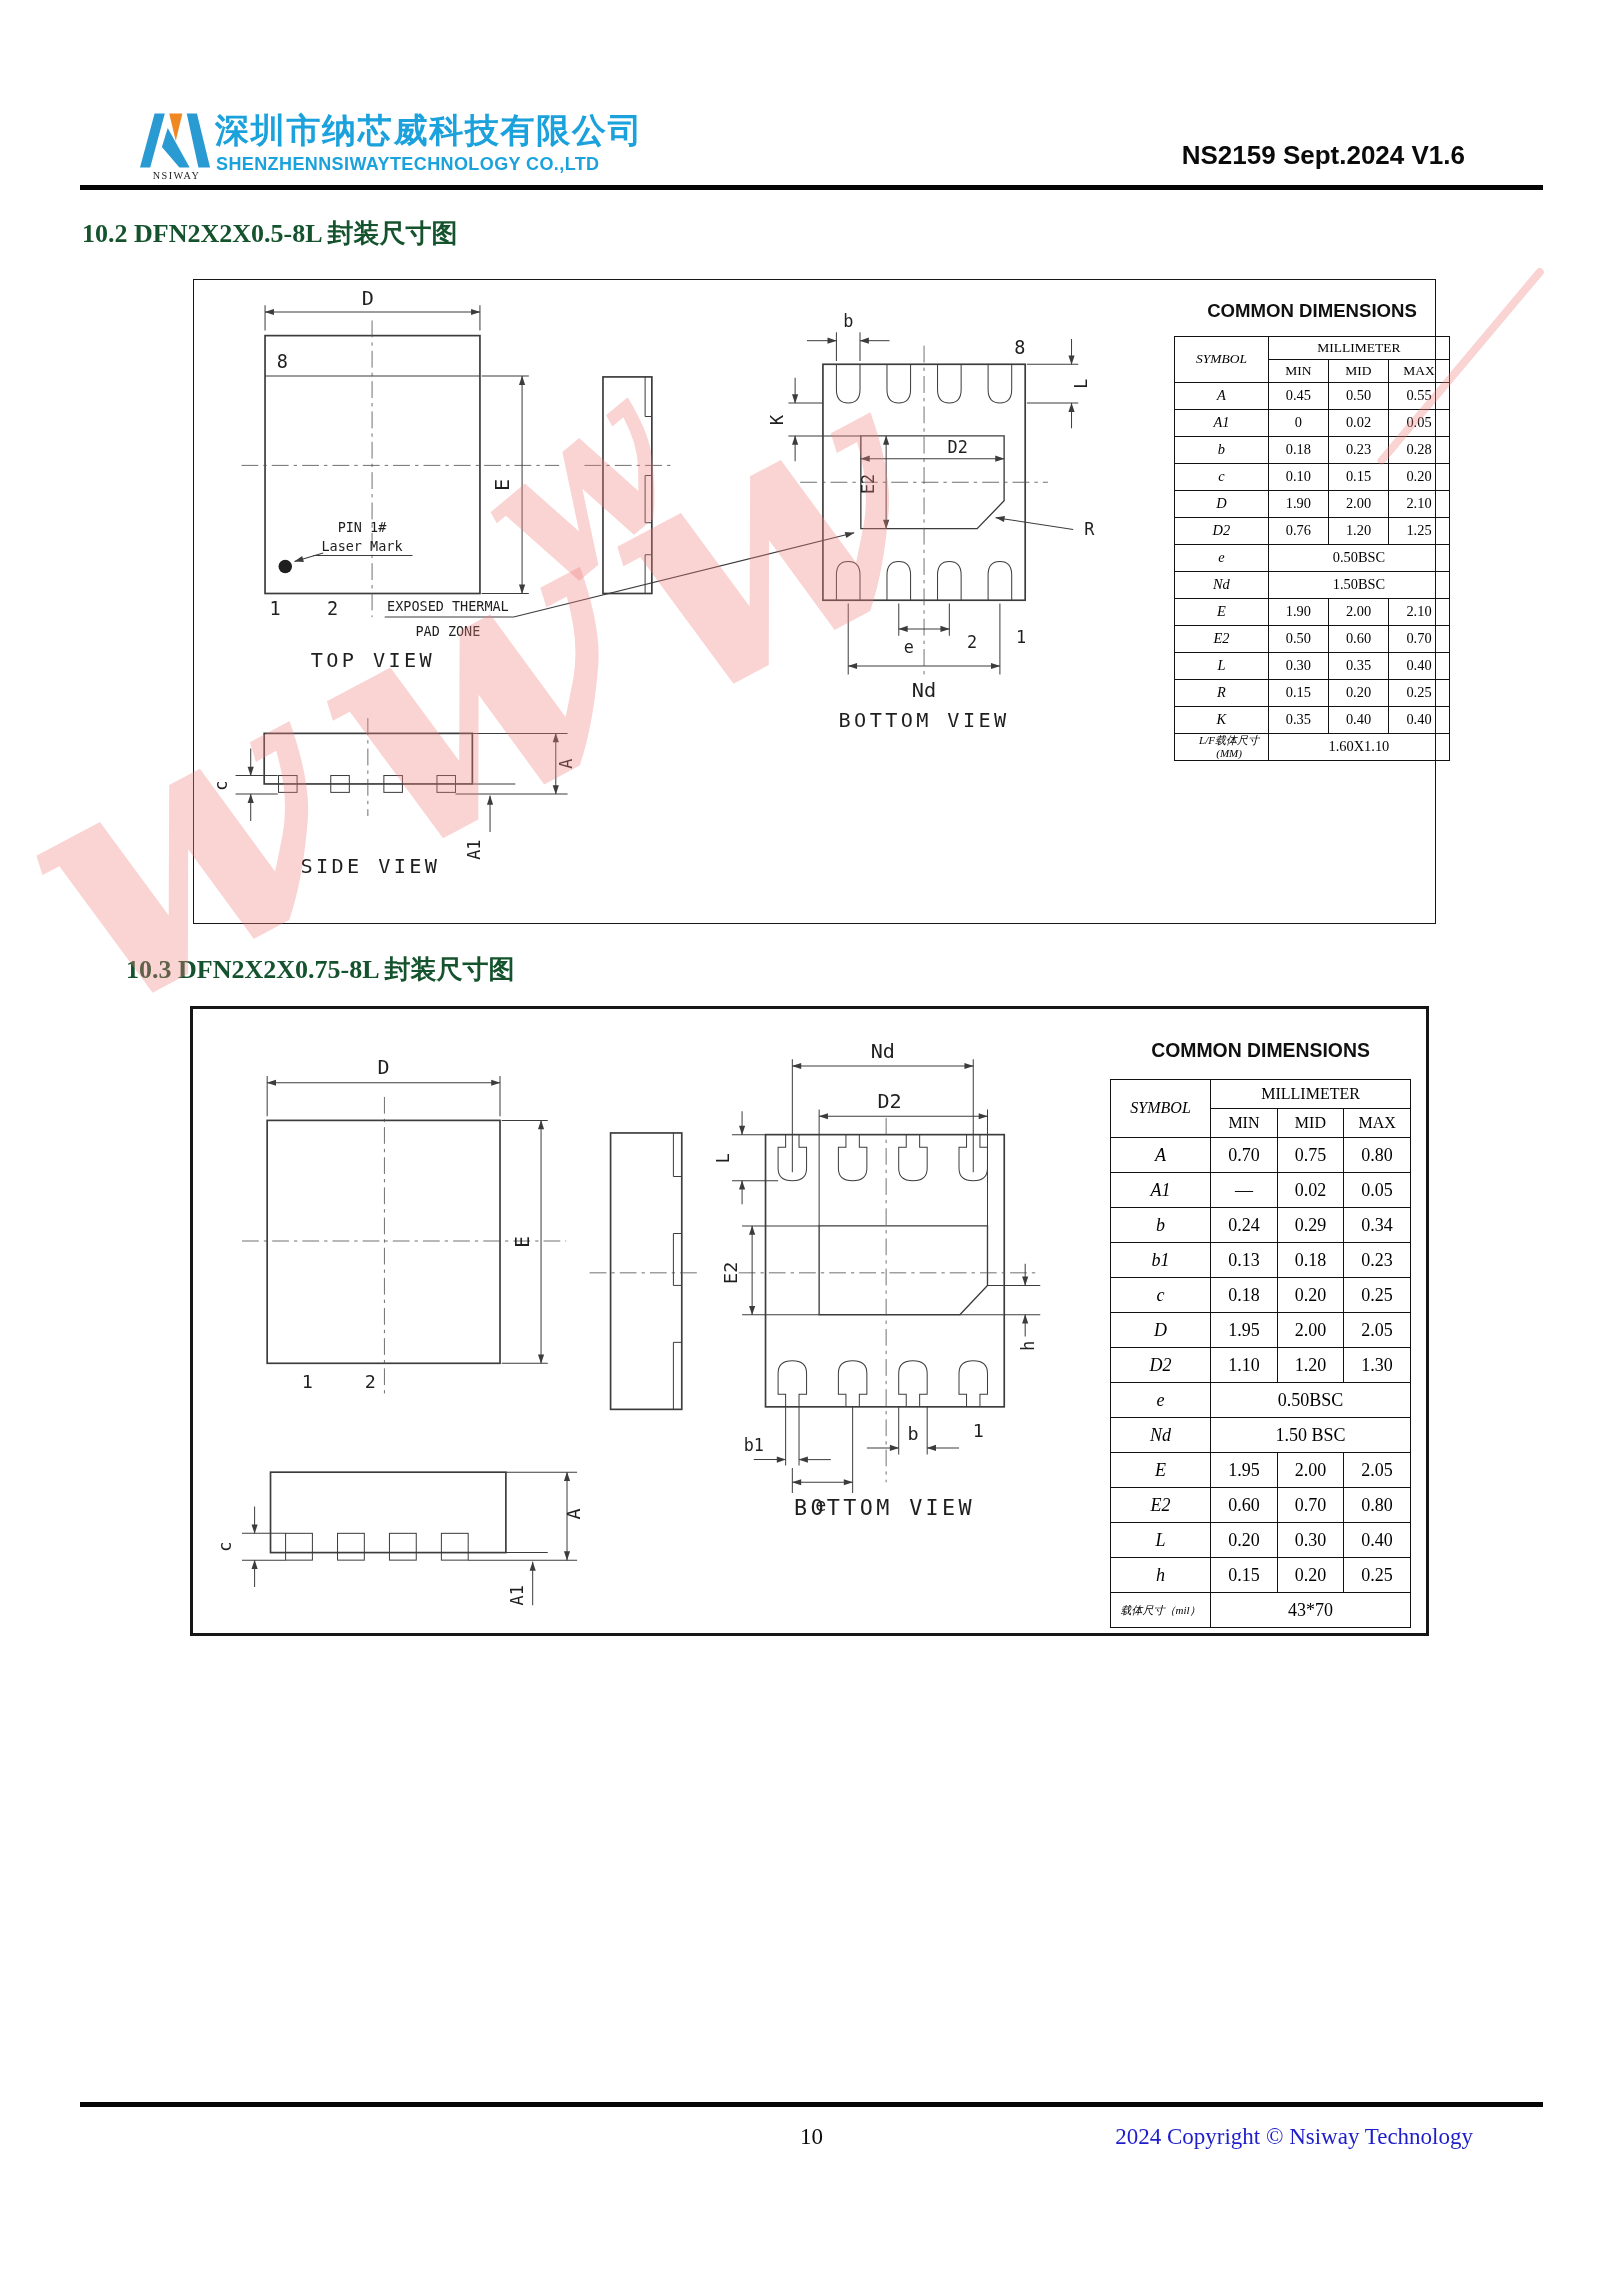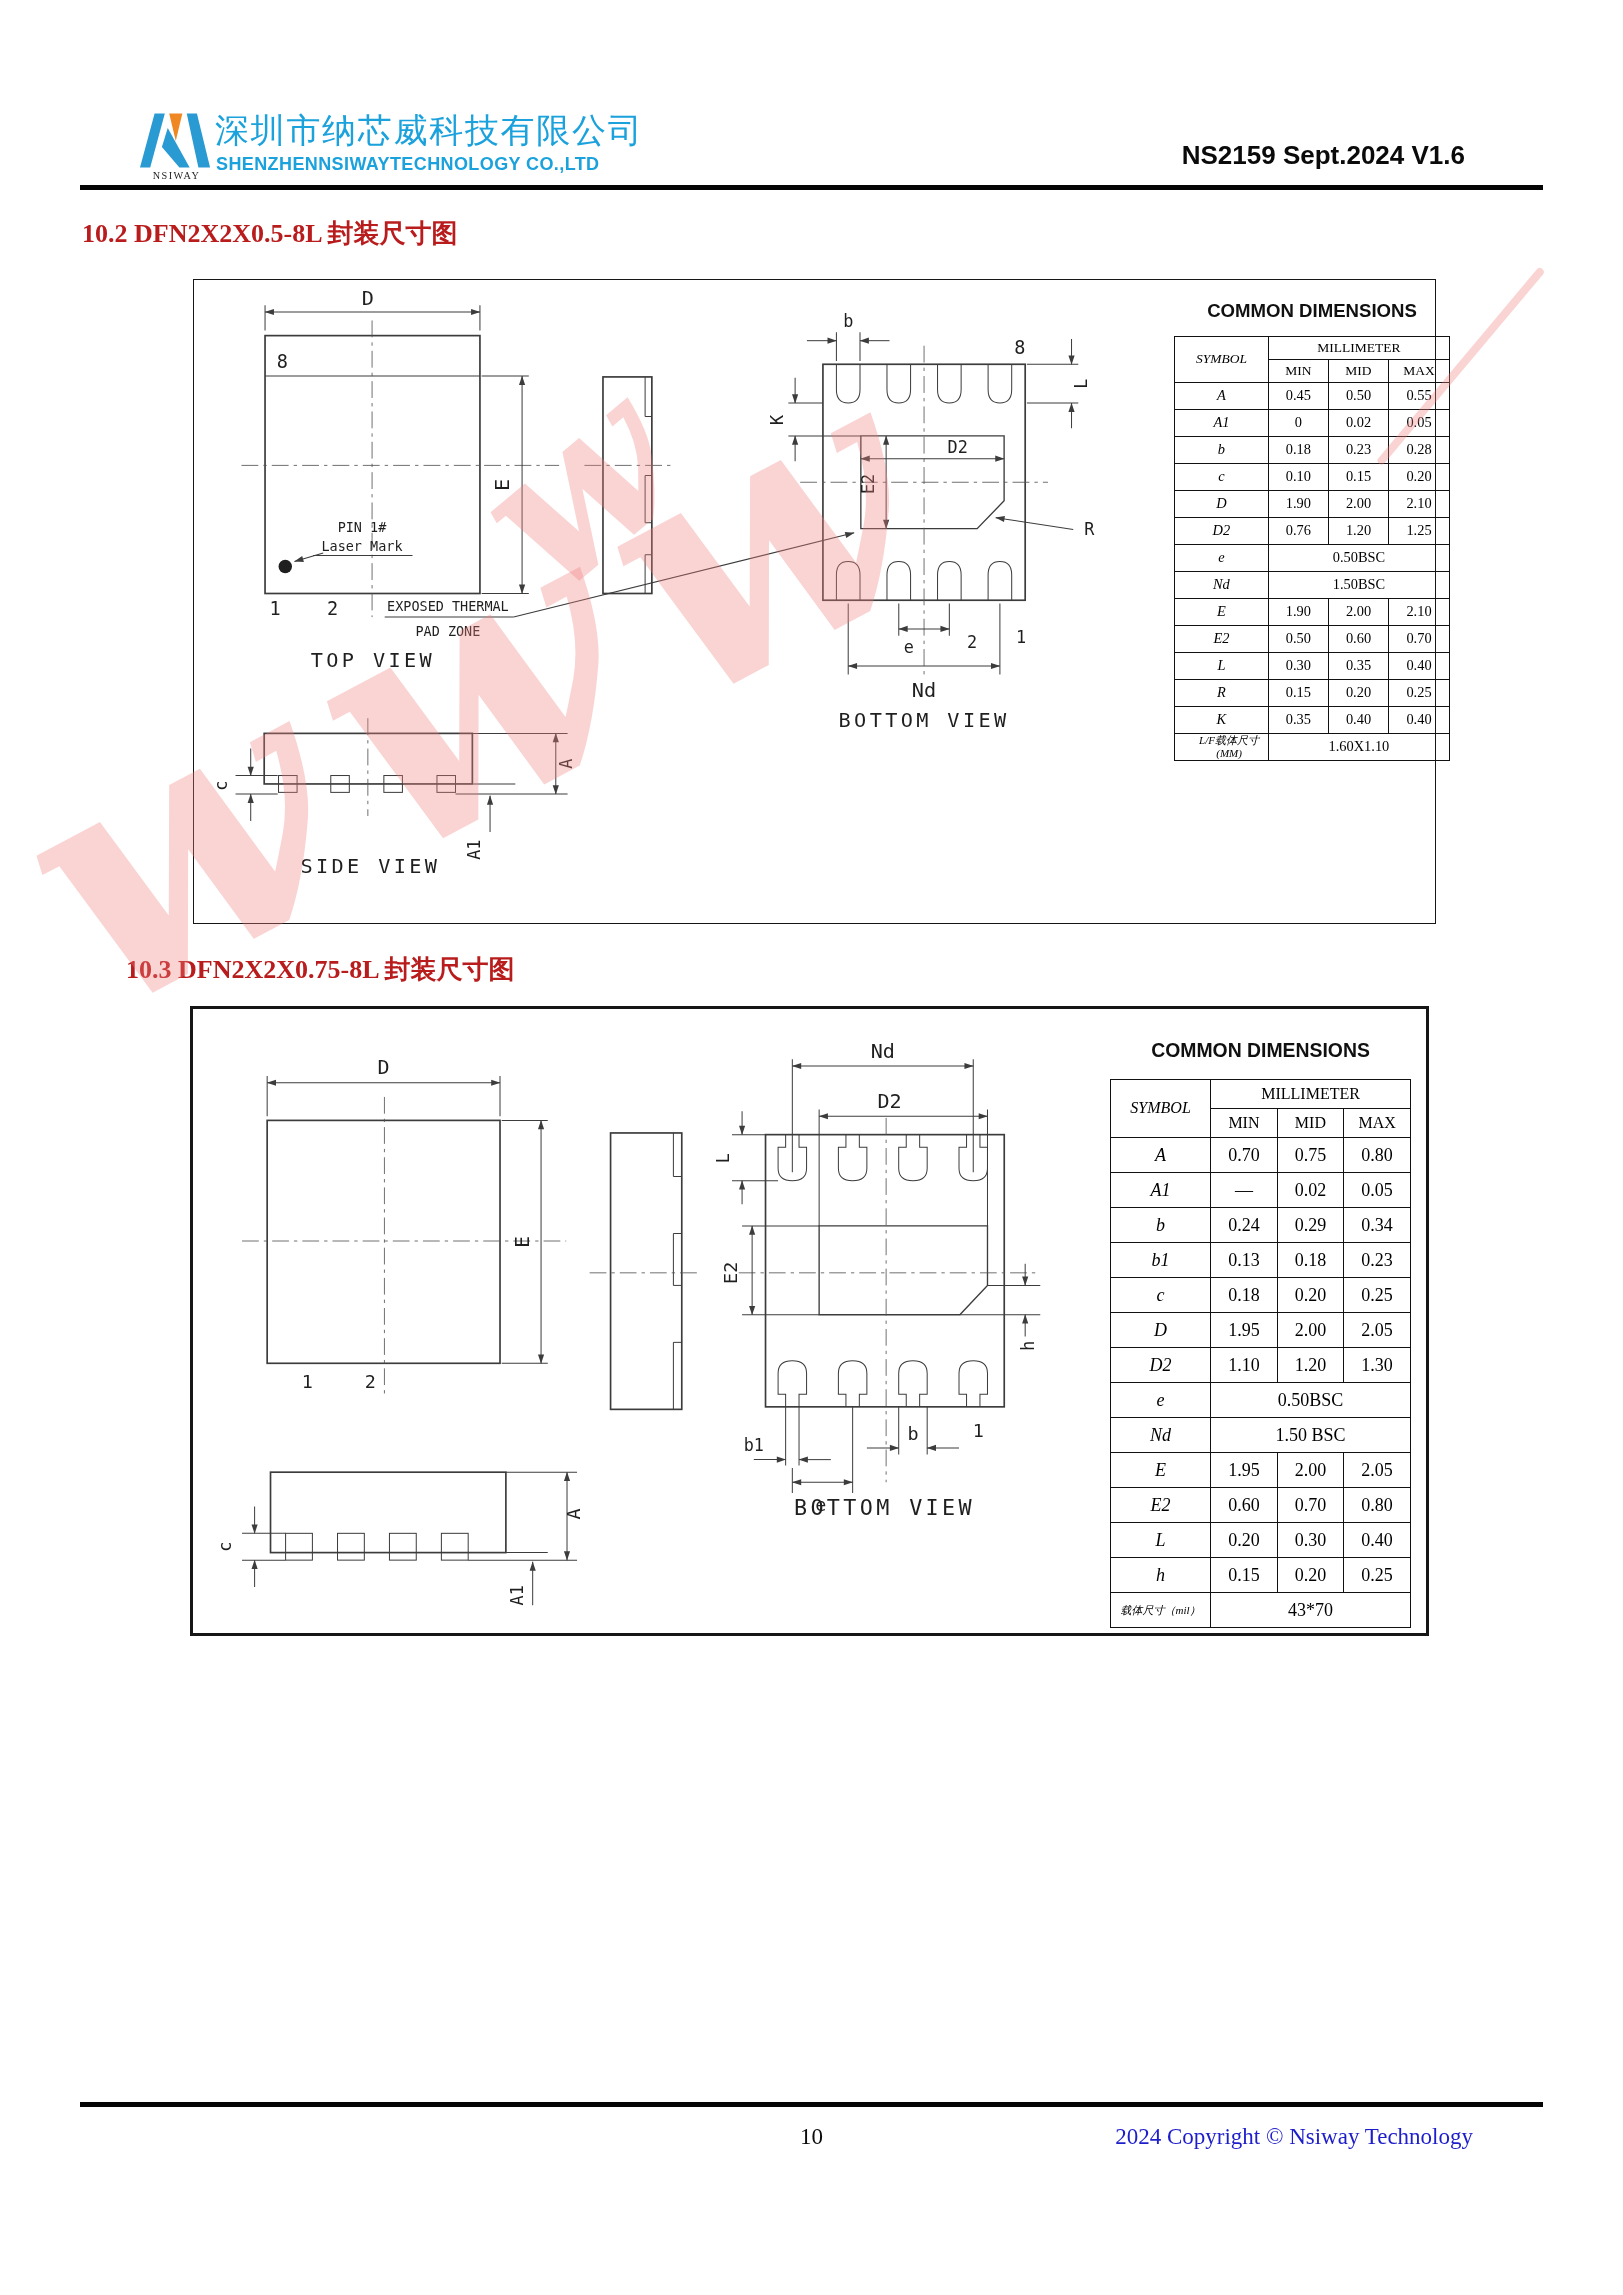--- a/index.html
+++ b/index.html
@@ -3,28 +3,28 @@
 <meta charset="utf-8">
 <style>
   html,body{margin:0;padding:0;background:#888;}
   .page{position:relative;width:1623px;height:2295px;background:#ffffff;overflow:hidden;
         font-family:"Liberation Serif",serif;color:#000;}
   
   .rule{position:absolute;left:80px;width:1463px;height:5px;background:#050505;}
   .rule-top{top:185px;}
   .rule-bottom{top:2102px;}
   .logo-svg{position:absolute;left:140px;top:105px;}
-  .co-cn{position:absolute;left:215px;top:108px;font-size:34px;font-weight:normal;
+  .co-cn{position:absolute;left:215px;top:108px;font-size:34px;font-weight:bold;
          color:#1ba2dc;font-family:"Liberation Sans",sans-serif;letter-spacing:1.7px;}
   .co-en{position:absolute;left:216px;top:154px;font-size:18px;font-weight:bold;
          color:#1ba2dc;font-family:"Liberation Sans",sans-serif;letter-spacing:0.4px;}
   .doc-ref{position:absolute;right:158px;top:140px;font-size:26px;font-weight:bold;
            font-family:"Liberation Sans",sans-serif;color:#0a0a0a;}
   
-  .sec-title{position:absolute;left:82px;font-size:26px;font-weight:bold;color:#b91c1c;}
+  .sec-title{position:absolute;left:82px;font-size:26px;font-weight:bold;color:#14532d;}
   .sec1{top:216px;}
   .sec2{top:952px;margin-left:44px;}
   
   .figure{position:absolute;box-sizing:border-box;border:1.7px solid #161616;}
   .fig1{left:193px;top:279px;width:1243px;height:645px;}
   .fig2{left:190px;top:1006px;width:1239px;height:630px;border-width:3.4px;}
   .fig-svg{position:absolute;left:0;top:0;width:100%;height:100%;}
   
   .ln{stroke:#3c3c3c;stroke-width:2;fill:none;}
   .tn{stroke:#3c3c3c;stroke-width:1.2;fill:none;}

